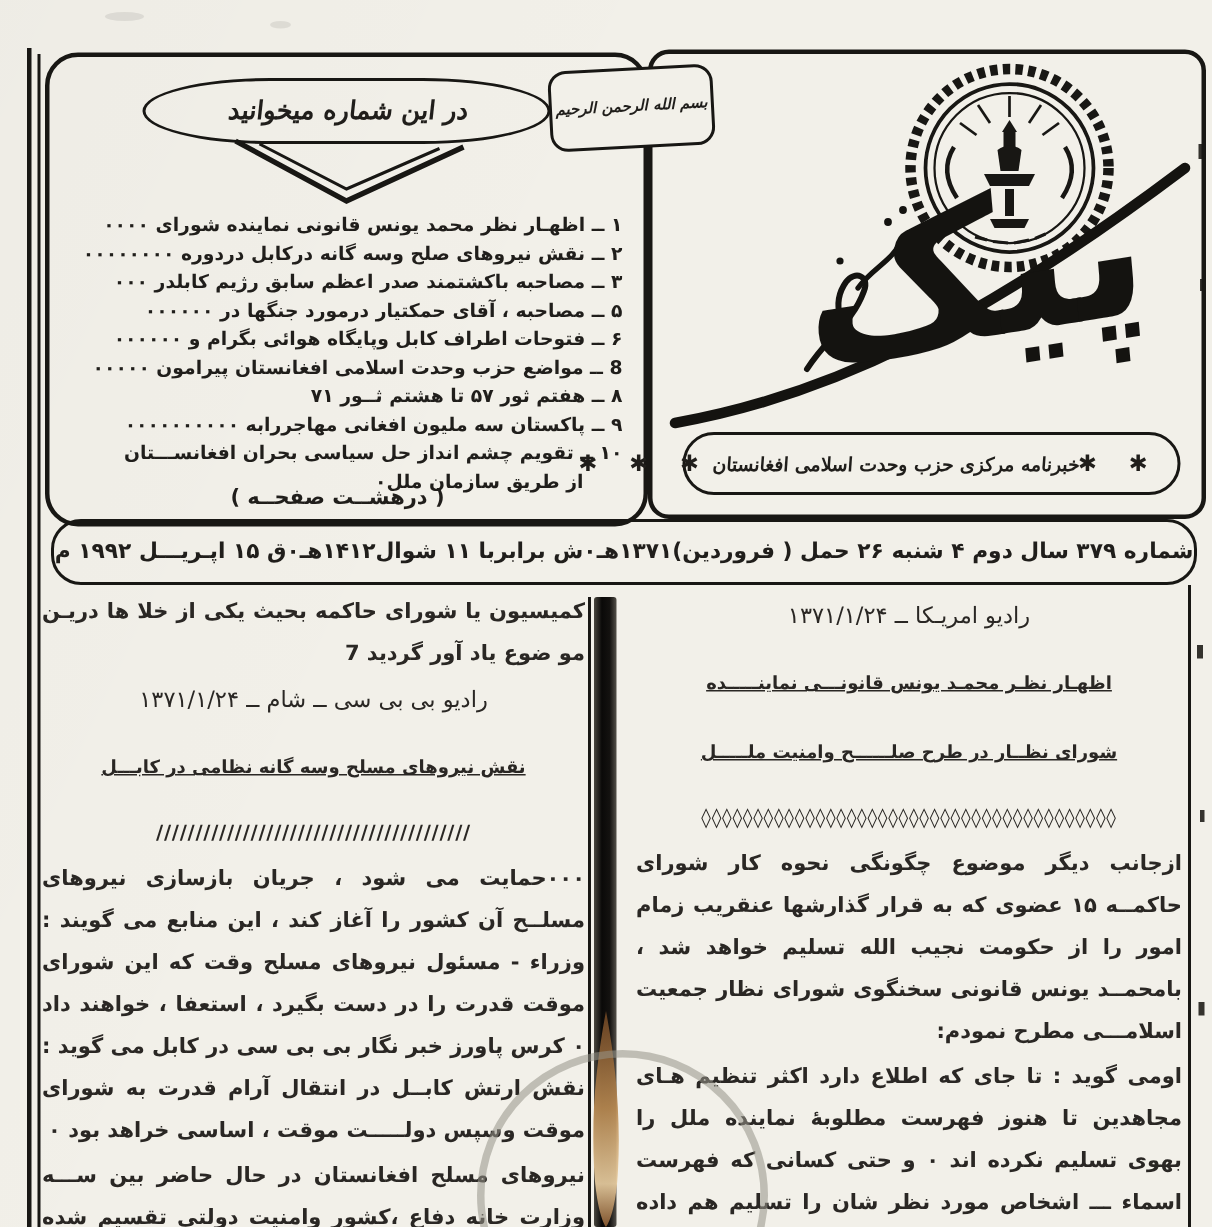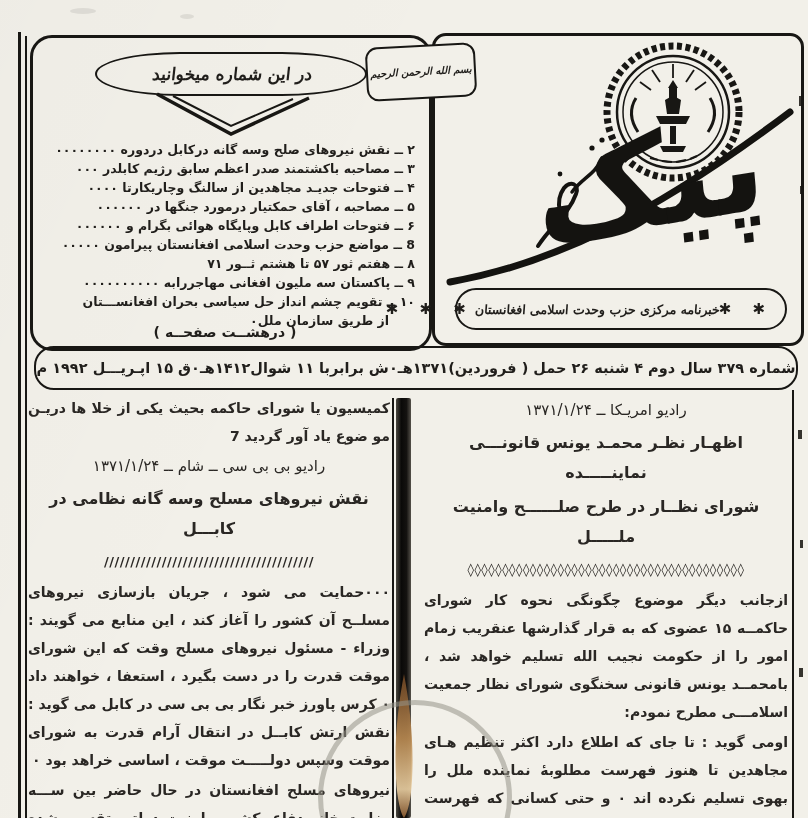--- a/index.html
+++ b/index.html
@@ -79,21 +79,21 @@
   .dateline{
     position:absolute;left:34px;top:346px;width:760px;height:40px;
     border:2.5px solid #181714;border-radius:20px;
     display:flex;align-items:center;justify-content:center;
     font-size:14.5px;font-weight:bold;white-space:nowrap;
   }
   
   .col{position:absolute;top:394px;font-size:14px;line-height:28px;text-align:justify;}
   .col p{margin:0 0 2px 0;font-weight:bold;color:#2a2724;}
   .col .kicker{text-align:center;font-weight:normal;font-size:15px;margin:2px 0;}
-  .col .headline{text-align:center;font-weight:bold;font-size:16px;line-height:30px;margin:4px;}
+  .col .headline{text-align:center;font-weight:bold;font-size:12px;line-height:30px;margin:16px;text-decoration:underline;}
   .col .ornament{
     text-align:center;font-weight:bold;font-size:13px;letter-spacing:0.5px;
     white-space:nowrap;overflow:hidden;margin:2px 0;
   }
   .col-right{left:424px;width:364px;}
   .col-left{left:28px;width:362px;}
   
   .fold-bar{
     position:absolute;left:396px;top:398px;width:15px;height:420px;z-index:7;
     background:linear-gradient(to right,#4a473f,#0a0908 35%,#141210 70%,#55514a);
@@ -125,23 +125,23 @@
 
   <div class="toc-box">
     <div class="toc-oval">
       <span>در این شماره میخوانید</span>
     </div>
     <svg class="toc-arrow" width="160" height="52" viewBox="0 0 160 52">
       <path d="M4 4 L78 44 L156 8" fill="none" stroke="#181714" stroke-width="3.5" stroke-linejoin="miter"></path>
       <path d="M20 6 L78 36 L140 9" fill="none" stroke="#181714" stroke-width="2"></path>
     </svg>
     <div class="toc-items">
+      <div class="line">۱ ــ اظهـار نظر محمد یونس قانونی نماینده شورای ۰۰۰۰</div>
       <div class="line">۲ ــ نقش نیروهای صلح وسه گانه درکابل دردوره ۰۰۰۰۰۰۰۰</div>
       <div class="line">۳ ــ مصاحبه باکشتمند صدر اعظم سابق رژیم کابلدر ۰۰۰</div>
-      <div class="line">۴ ــ فتوحات جدیـد مجاهدین از سالنگ وچاریکارتا ۰۰۰۰</div>
       <div class="line">۵ ــ مصاحبه ، آقای حمکتیار درمورد جنگها در ۰۰۰۰۰۰</div>
       <div class="line">۶ ــ فتوحات اطراف کابل وپایگاه هوائی بگرام و ۰۰۰۰۰۰</div>
       <div class="line">8 ــ مواضع حزب وحدت اسلامی افغانستان پیرامون ۰۰۰۰۰</div>
       <div class="line">۸ ــ هفتم ثور ۵۷ تا هشتم ثــور ۷۱</div>
       <div class="line">۹ ــ پاکستان سه ملیون افغانی مهاجررابه ۰۰۰۰۰۰۰۰۰۰</div>
       <div class="line">۱۰ ــ تقویم چشم انداز حل سیاسی بحران افغانســـتان</div>
       <div class="line cont">از طریق سازمان ملل۰</div>
     </div>
     <div class="toc-footer">( درهشــت صفحــه )</div>
   </div>

